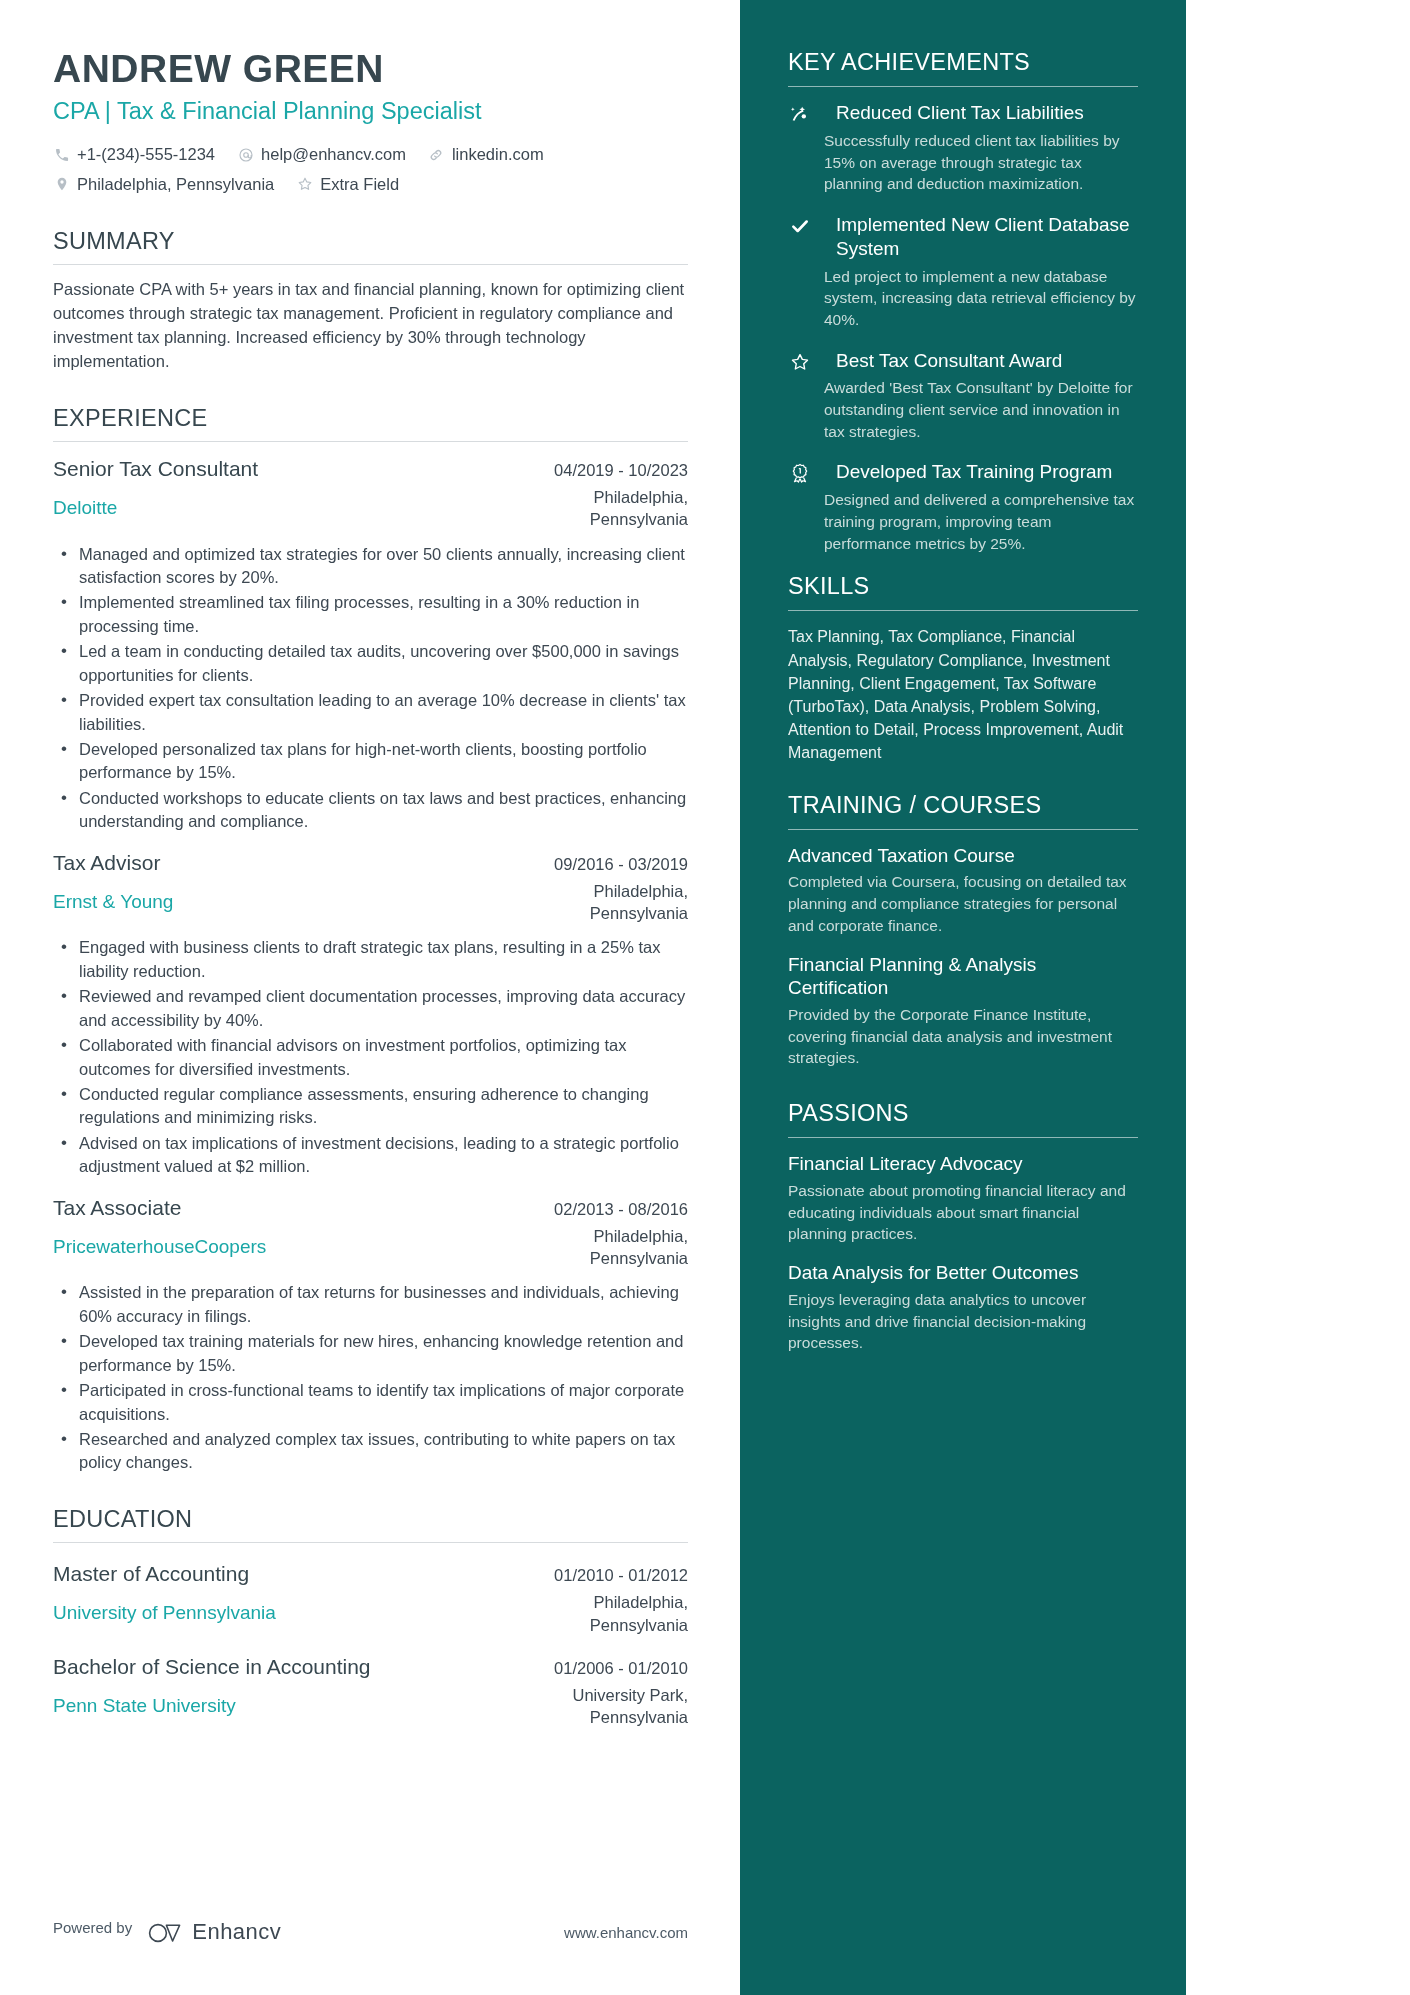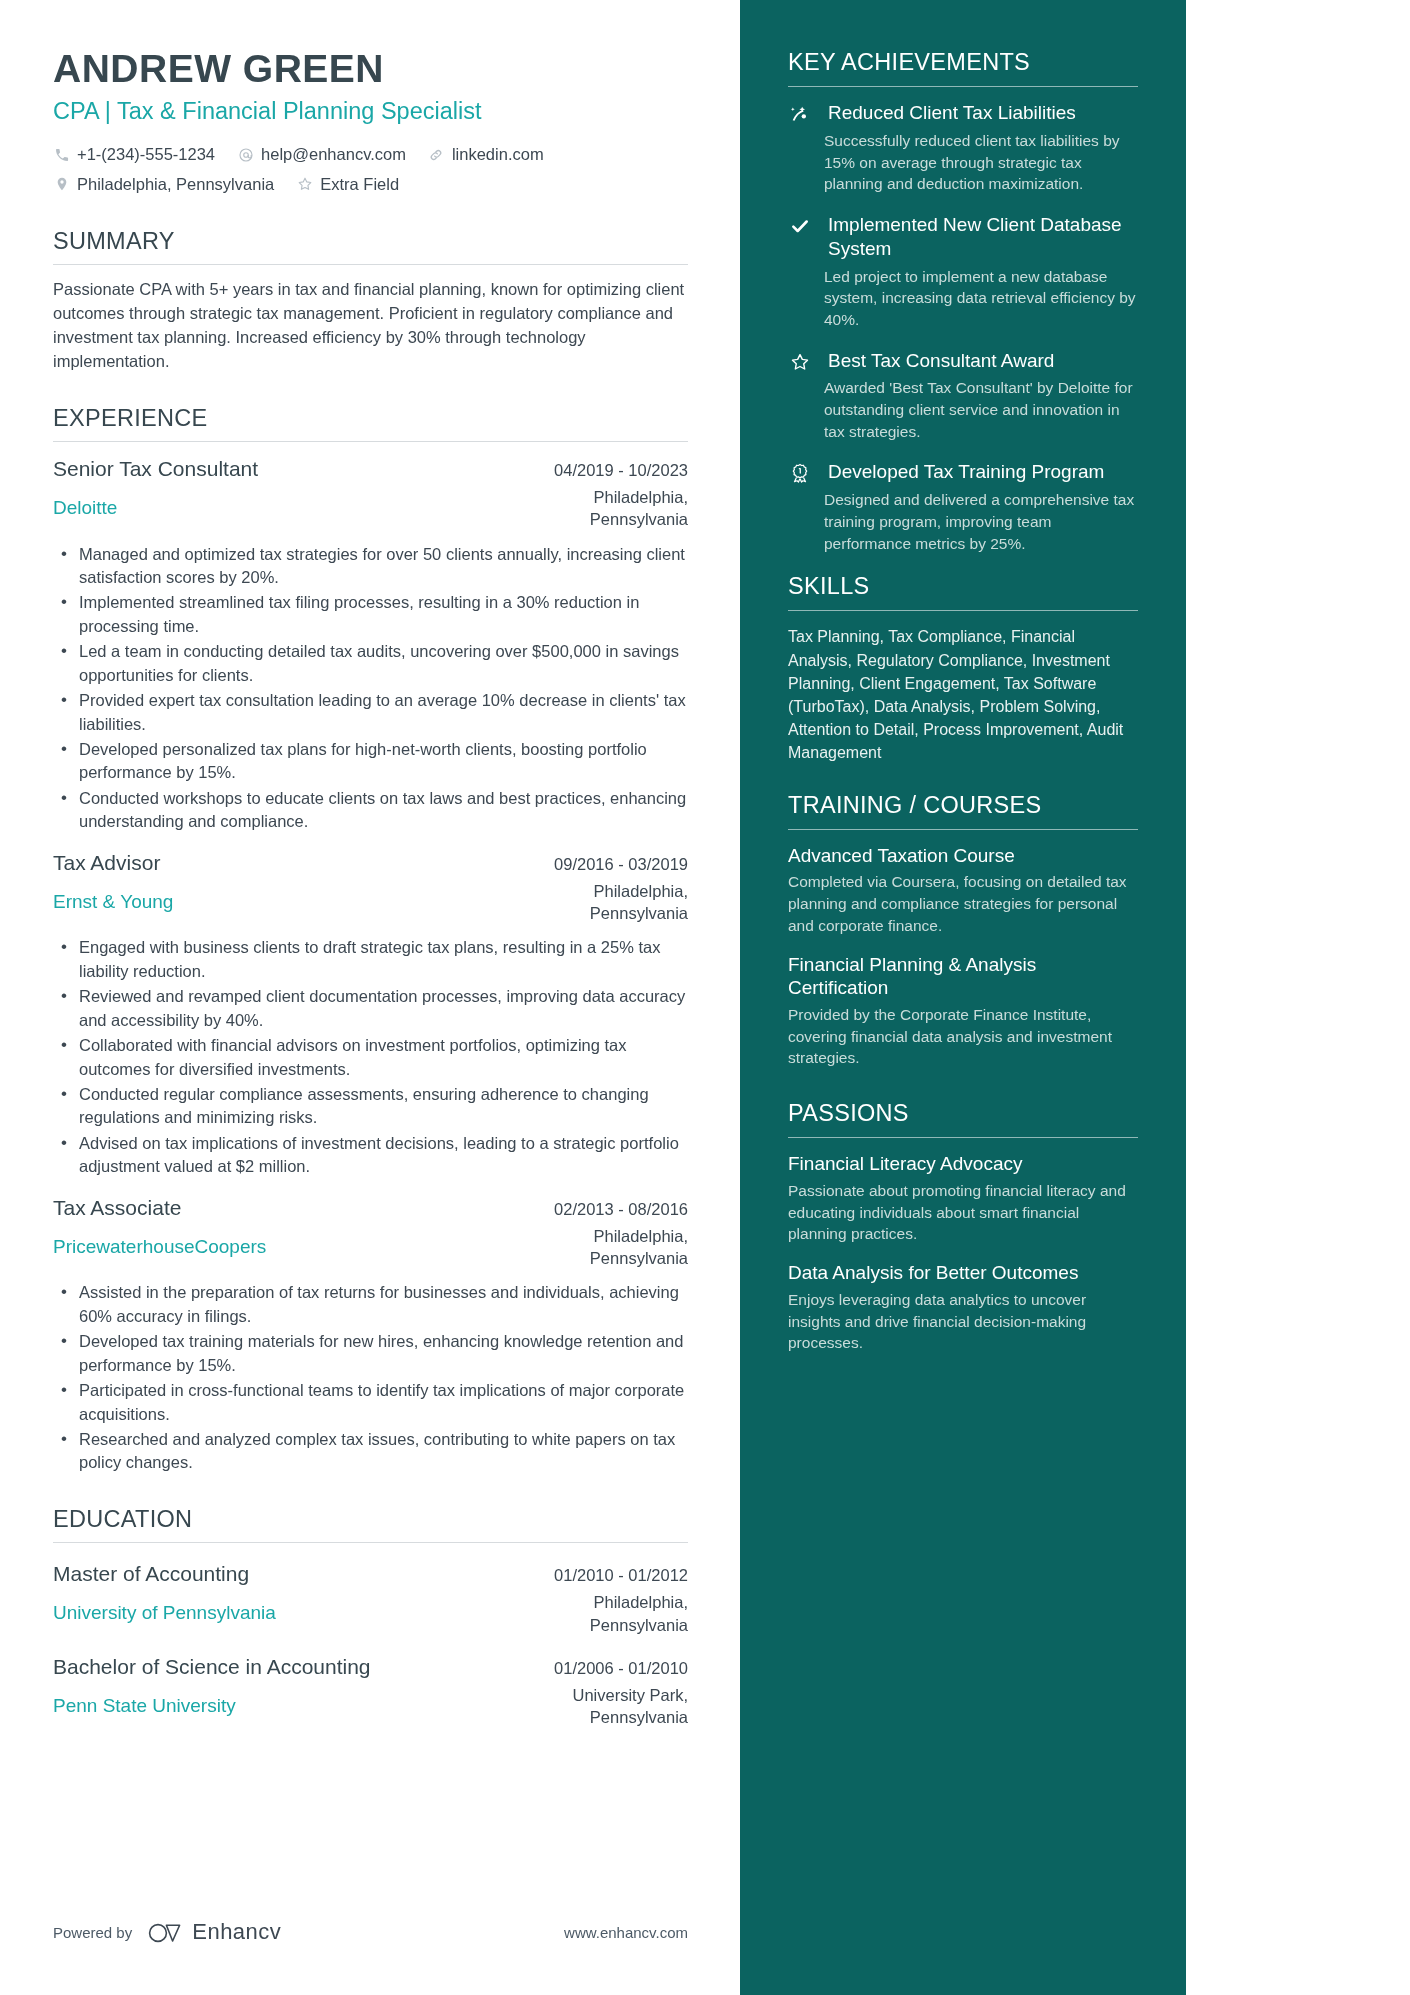--- a/index.html
+++ b/index.html
@@ -160,21 +160,20 @@
     right: 52px;
     bottom: 50px;
     display: flex;
     align-items: center;
     justify-content: space-between;
     font-size: 15px;
     color: #4c5a66;
   }
   .powered {
     display: flex;
-    align-items: center;
     gap: 14px;
   }
   .brand-logo { display: flex; align-items: center; gap: 0; }
   .brand-word {
     font-size: 22px;
     color: #3d4852;
     letter-spacing: 0.5px;
   }
   .footer-url { font-size: 15px; color: #4c5a66; }
 
@@ -198,21 +197,21 @@
     height: 1px;
     background: rgba(255,255,255,0.55);
     width: 100%;
     margin-bottom: 14px;
   }
 
   .ach { margin-bottom: 18px; }
   .ach-head {
     display: flex;
     align-items: flex-start;
-    gap: 16px;
+    gap: 24px;
   }
   .ach-icon {
     width: 24px;
     flex: 0 0 24px;
     display: flex;
     justify-content: center;
     padding-top: 3px;
     color: #ffffff;
   }
   .ach-icon svg { width: 20px; height: 20px; display: block; }

